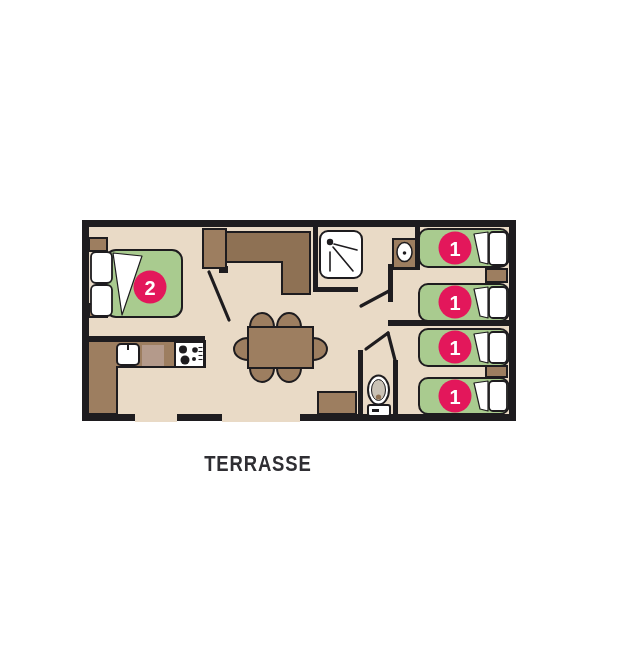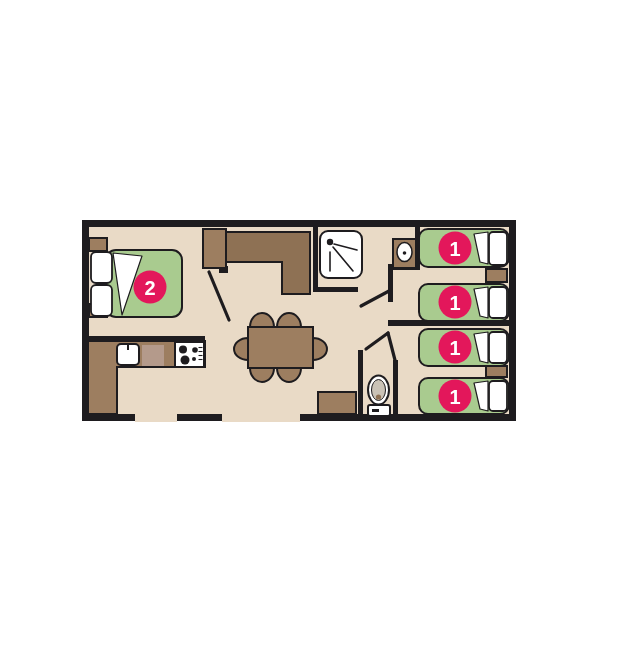--- a/index.html
+++ b/index.html
@@ -155,13 +155,16 @@
     <rect class="wood" x="486" y="366" width="21" height="11"></rect>
 
     <rect class="mattress" x="419" y="378" width="90" height="36" rx="9"></rect>
     <polygon class="fold" points="488,381 474,383 480,409 488,411"></polygon>
     <rect class="pillow" x="489" y="381" width="18" height="30" rx="4"></rect>
     <circle class="badge" cx="455" cy="396" r="16.5" fill="#e3175b"></circle>
     <text class="badge-num" x="455" y="403.5">1</text>
   </g>
 </svg>
 
+<div class="terrace">
+  <span>TERRASSE</span>
+</div>
 </div>
 
 </body></html>

